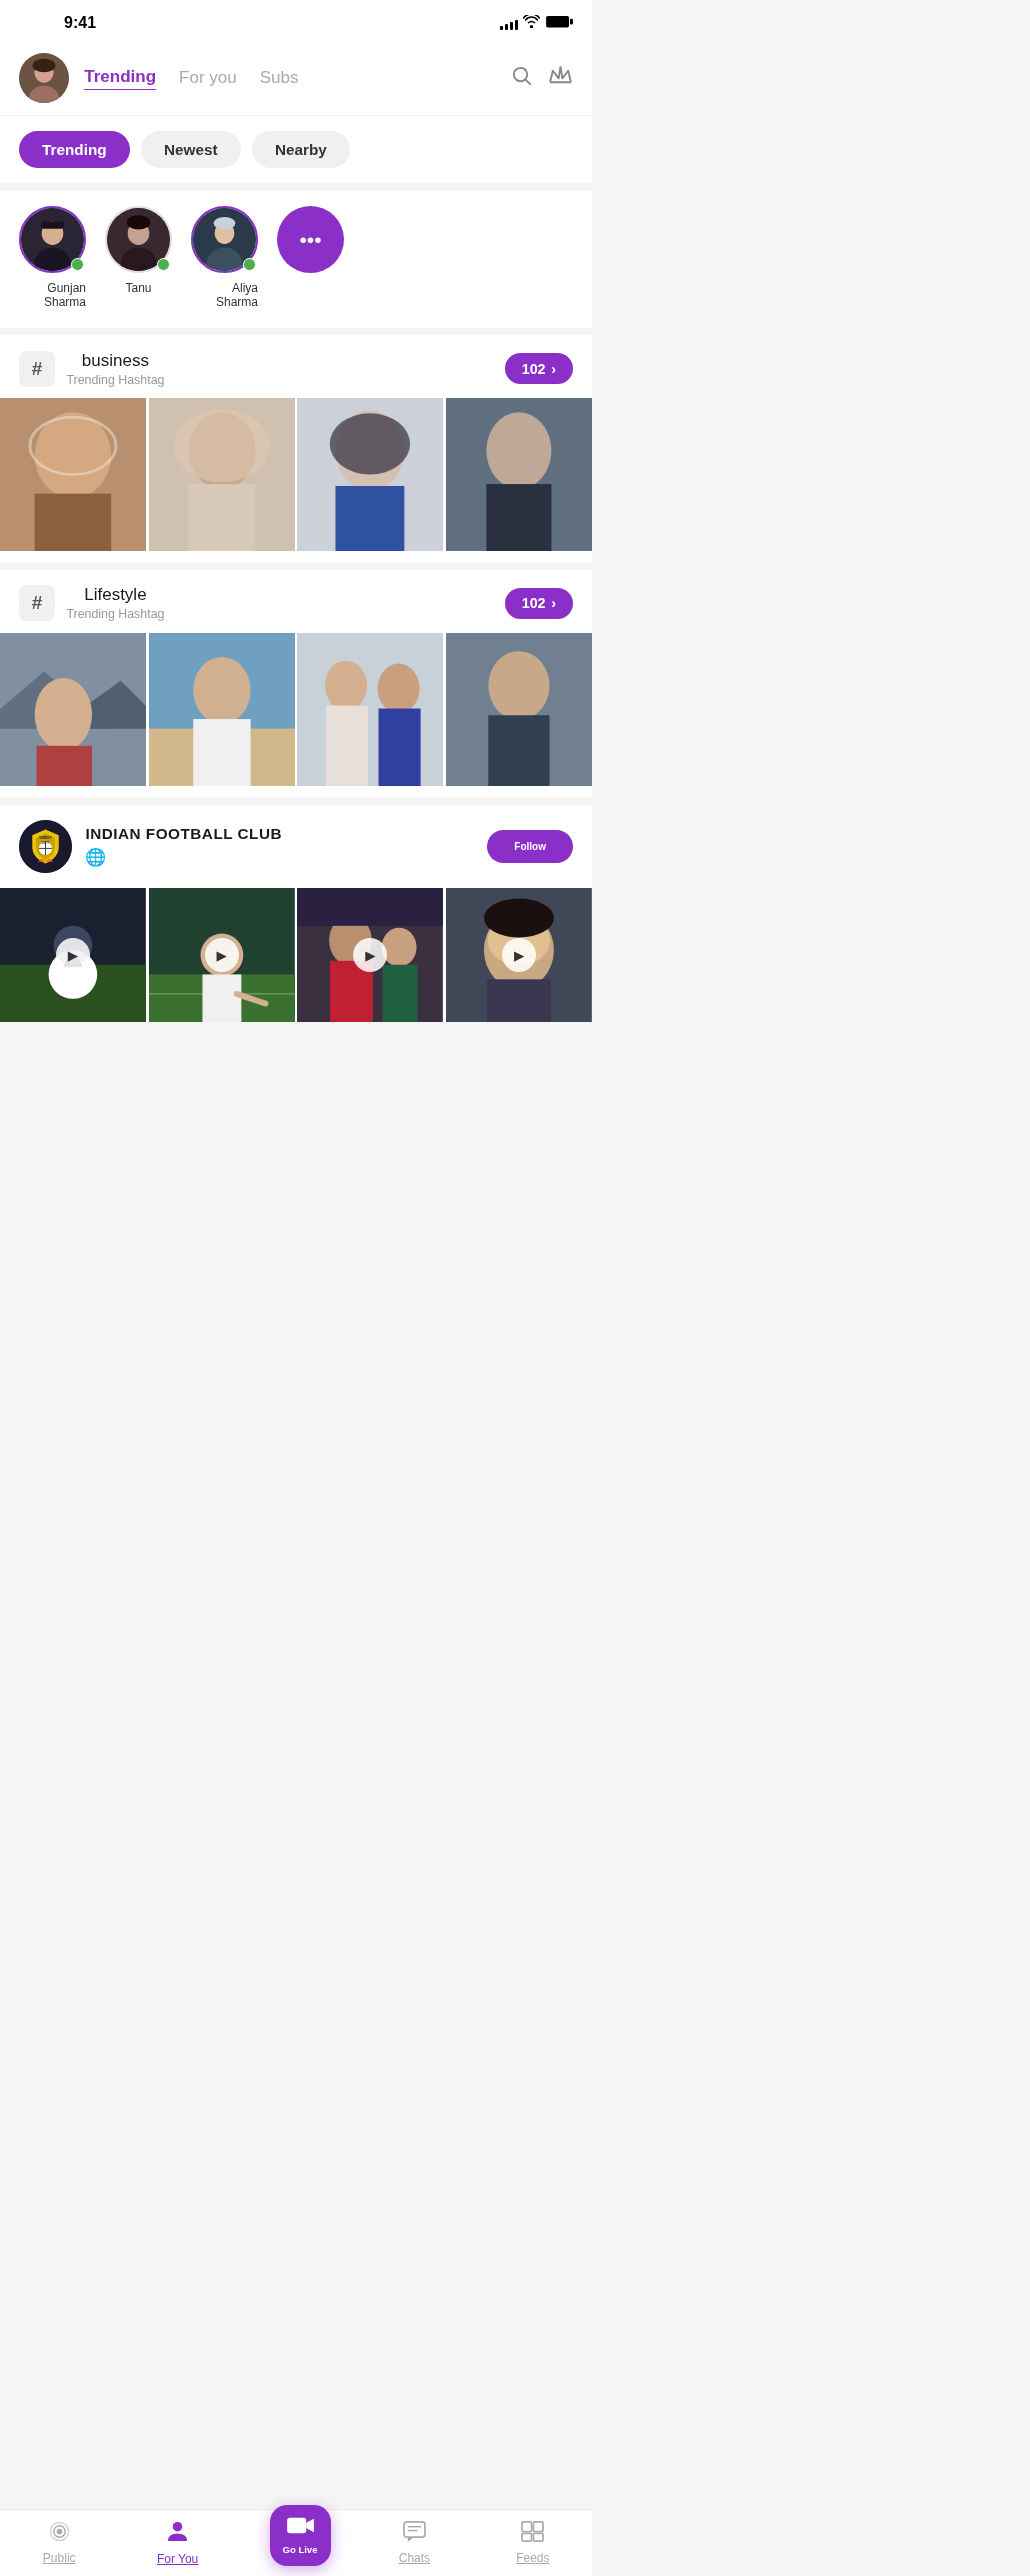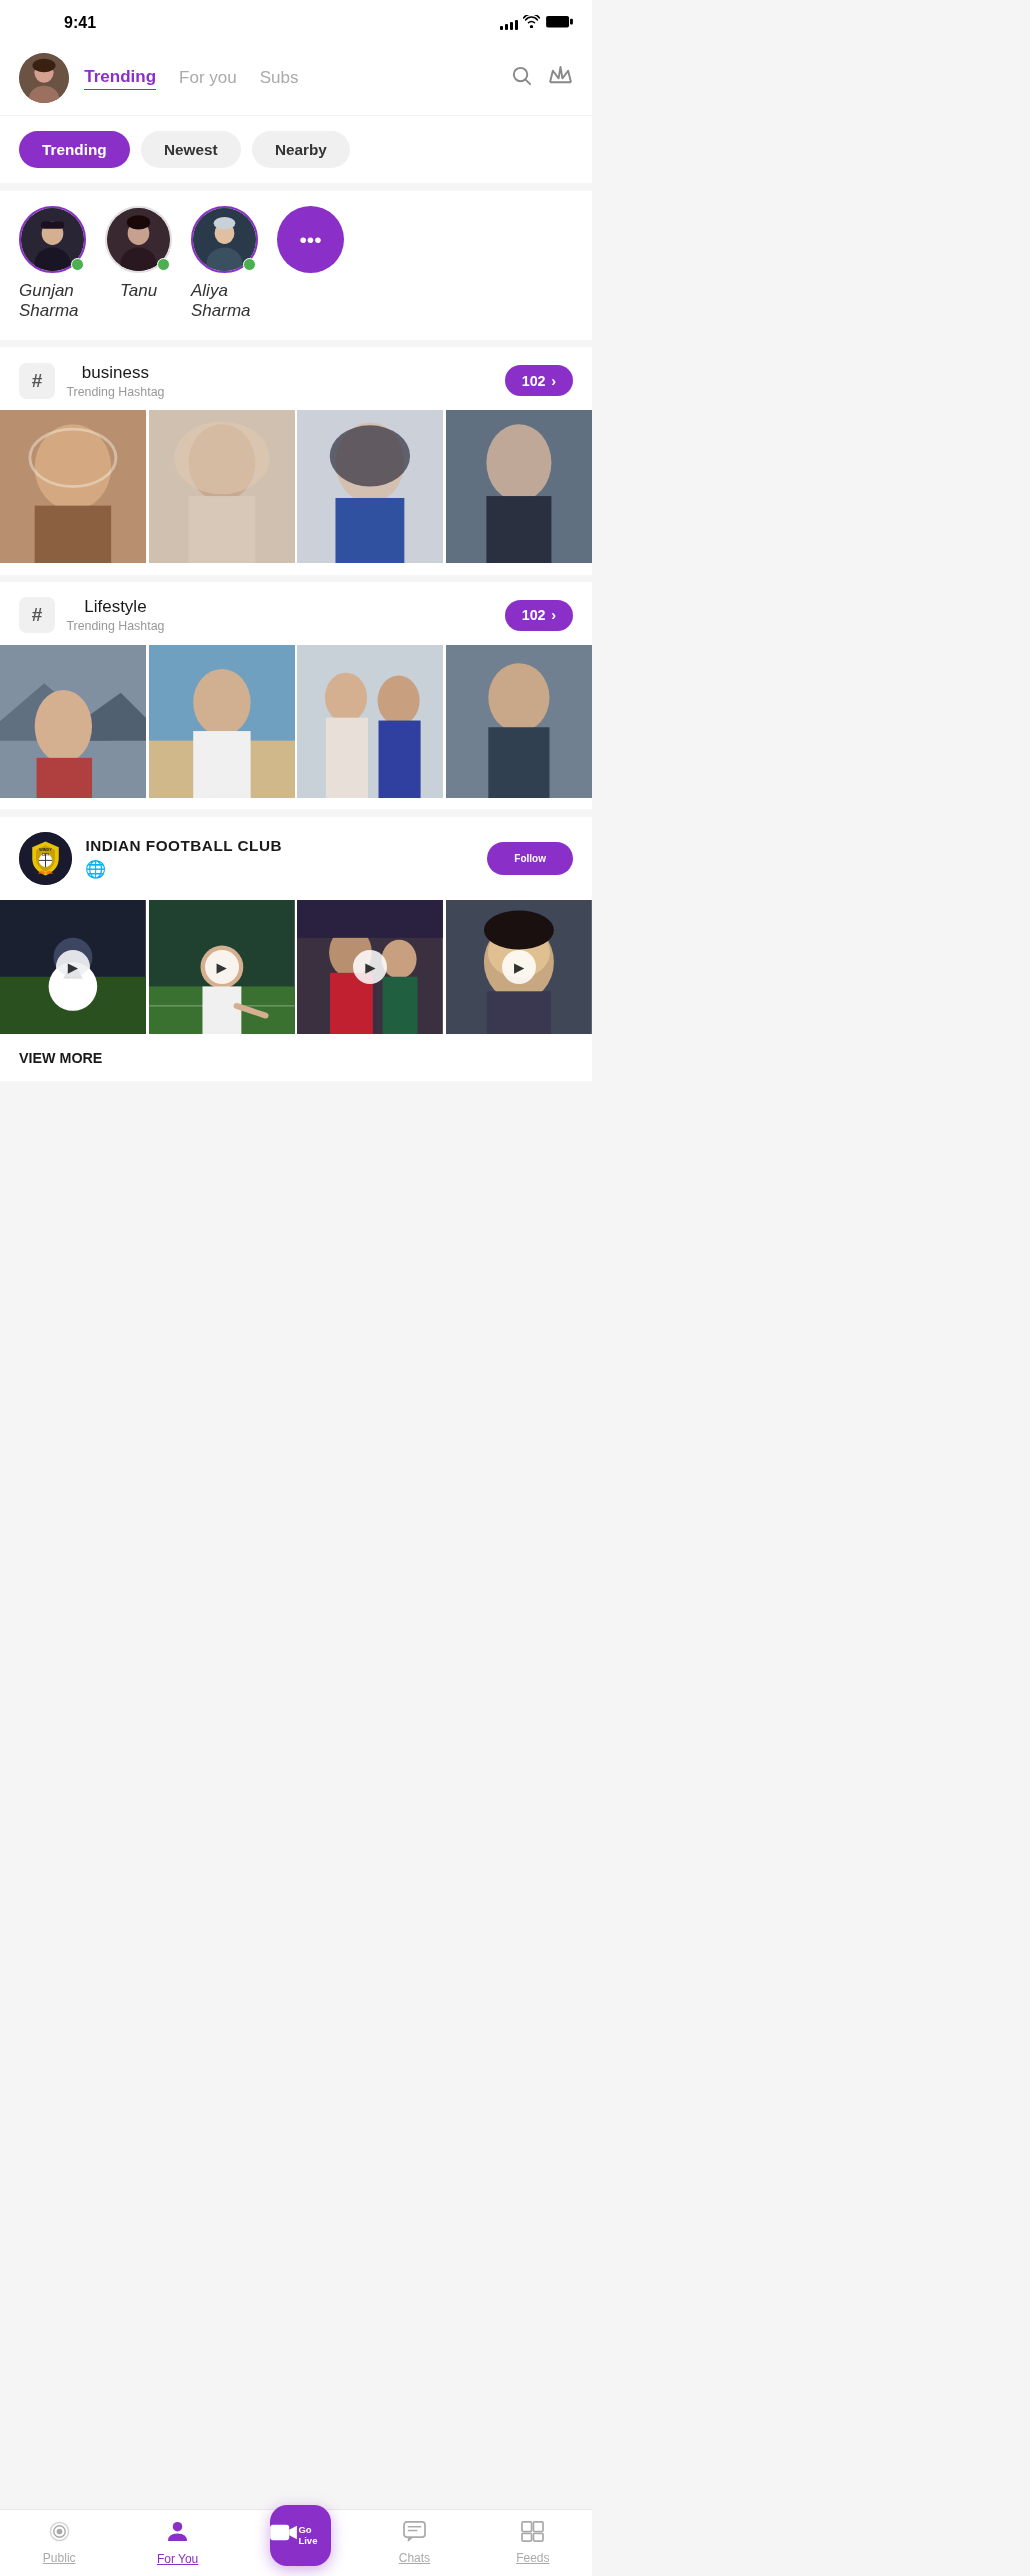--- a/index.html
+++ b/index.html
@@ -160,25 +160,24 @@
       position: absolute;
       bottom: 1.9px;
       right: 1.9px;
       width: 13.4px;
       height: 13.4px;
       background: #4caf50;
       border-radius: 50%;
       border: 1.9px solid white;
     }
     .story-name {
-      font-size: 17px;
+      font-size: 12px;
       color: #333;
-      text-align: left;
+      text-align: right;
       max-width: 67px;
-      font-style: italic;
     }
     .story-more-btn {
       width: 67px;
       height: 67px;
       border-radius: 50%;
       background: #8b2fc9;
       display: flex;
       align-items: center;
       justify-content: center;
       color: white;
@@ -378,21 +377,21 @@
     }
     .nav-item-label.active {
       color: #8b2fc9;
     }
     .go-live-btn {
       width: 61px;
       height: 61px;
       background: #8b2fc9;
       border-radius: 17px;
       display: flex;
-      flex-direction: row;
+      flex-direction: column;
       align-items: center;
       justify-content: center;
       gap: 1.9px;
       cursor: pointer;
       margin-top: -15.3px;
       box-shadow: 0 3.8px 15.3px rgba(139,47,201,0.4);
       margin-left: 8px;
     }
     .go-live-icon {
       font-size: 23px;
@@ -731,21 +730,20 @@
         <ellipse cx="75" cy="65" rx="36" ry="40" fill="#c8a880"></ellipse>
         <ellipse cx="75" cy="55" rx="32" ry="26" fill="#e0c090"></ellipse>
         <rect x="42" y="95" width="66" height="45" fill="#3a3850"></rect>
 
         <ellipse cx="75" cy="32" rx="36" ry="20" fill="#1a1010"></ellipse>
       </svg>
       <div class="play-btn">▶</div>
     </div>
   </div>
 
-  <div class="view-more">VIEW MORE</div>
 </div>
 
 <div class="spacer-bottom"></div>
 
 <div class="bottom-nav">
 
   <div class="nav-item">
     <span class="nav-item-icon">
       <svg width="25" height="21" viewBox="0 0 26 22" fill="none">
         <circle cx="13" cy="11" r="3" fill="#aaa"></circle>

